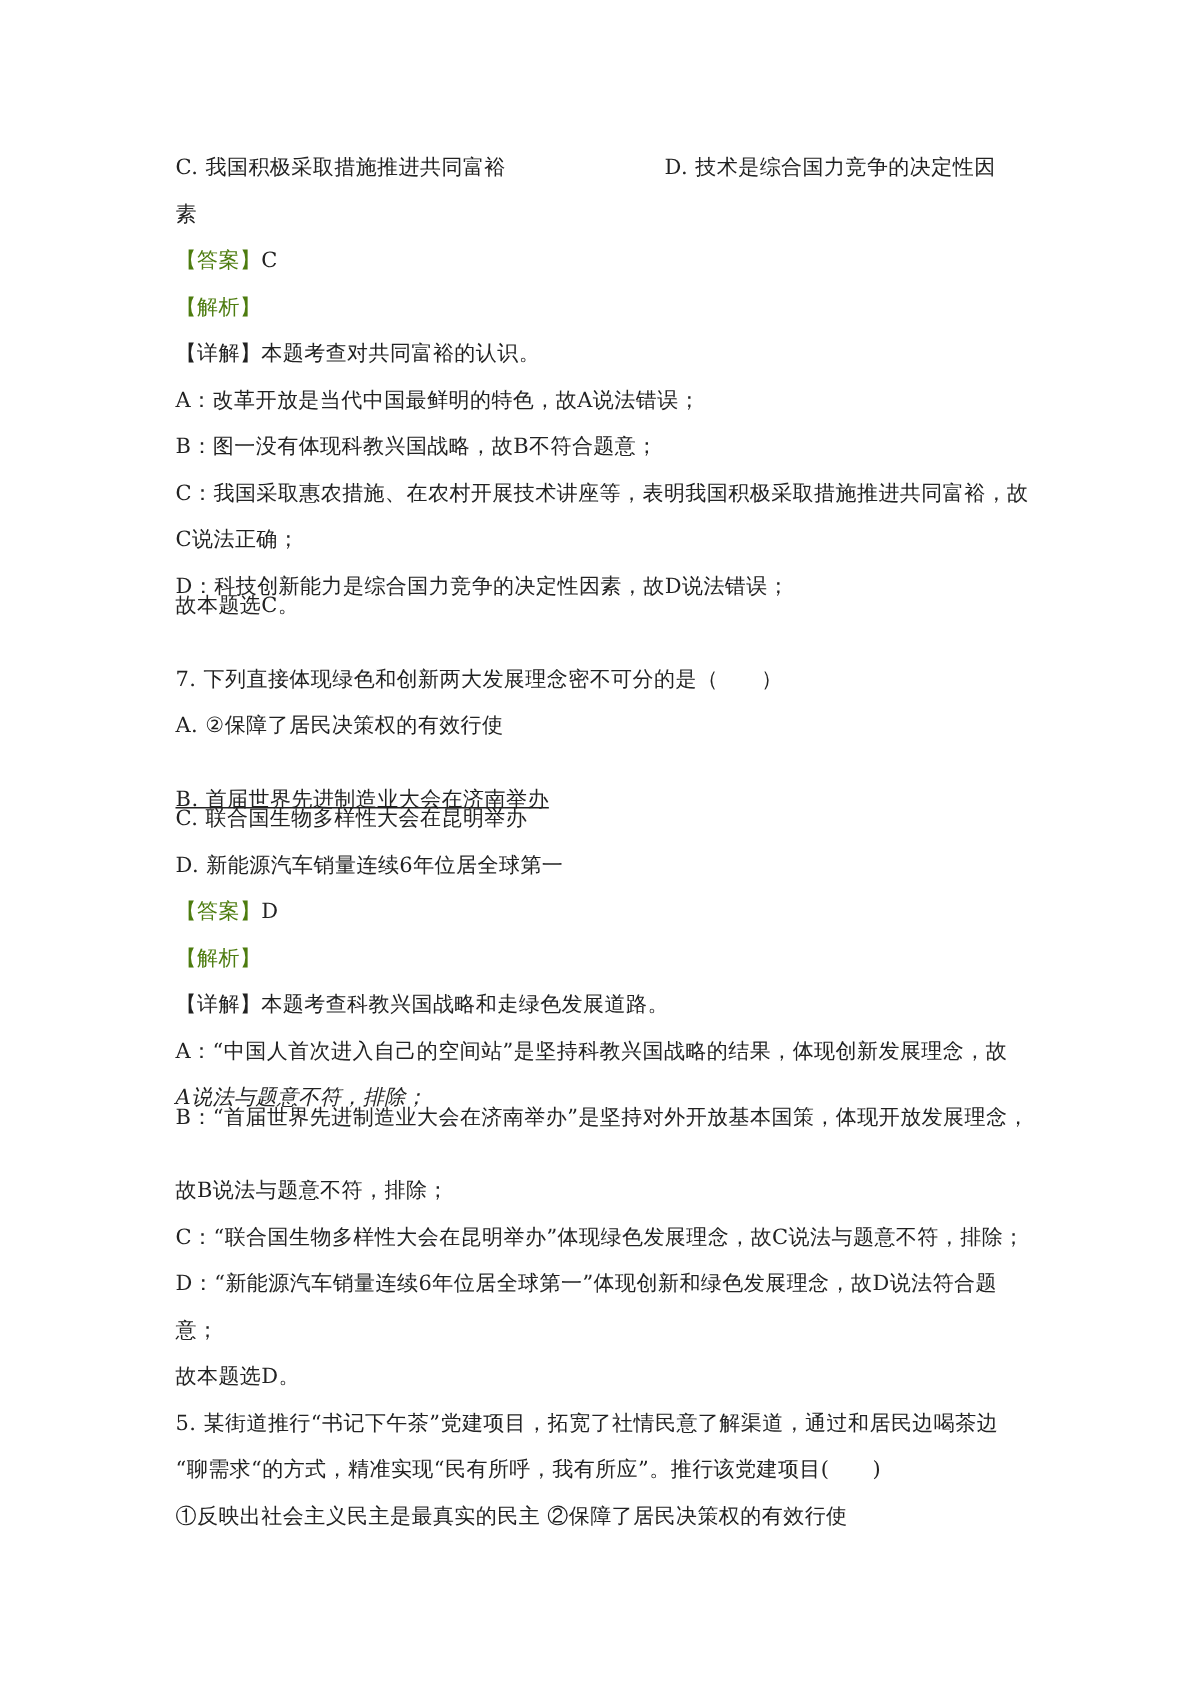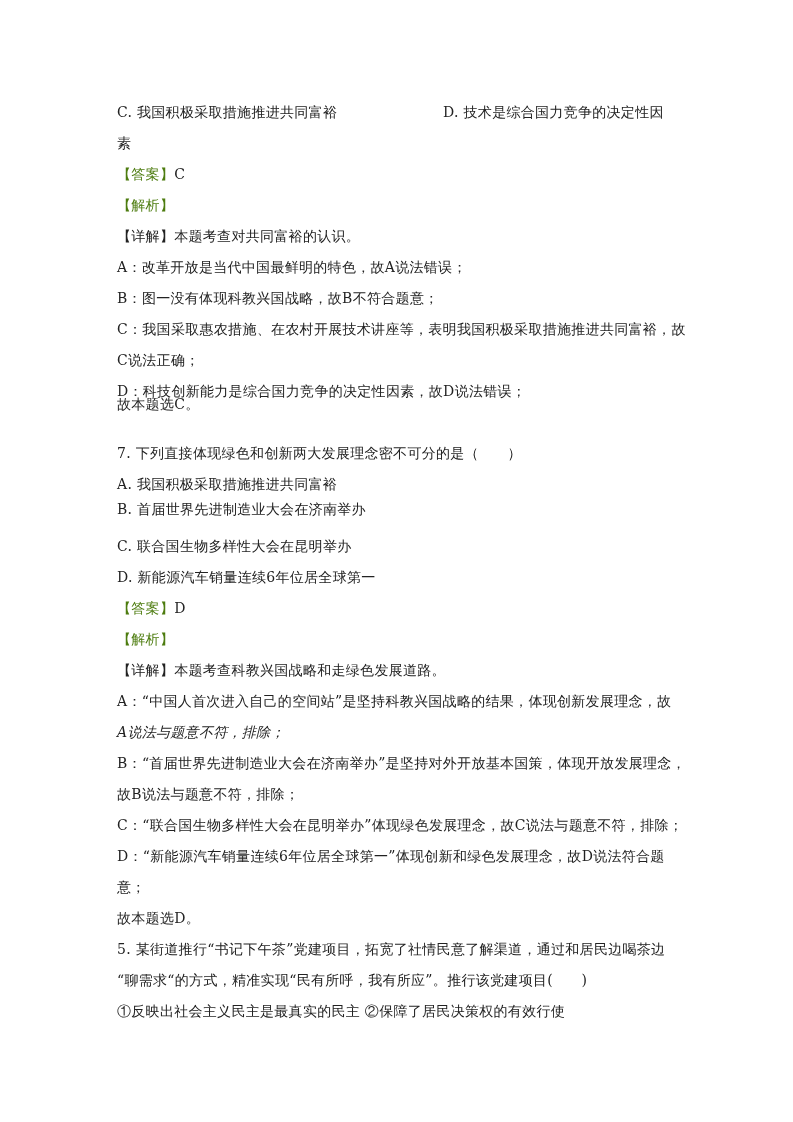--- a/index.html
+++ b/index.html
@@ -55,34 +55,34 @@
   <div class="line" style="top:227px;">【详解】本题考查对共同富裕的认识。</div>
 
   <div class="line" style="top:258px;">A：改革开放是当代中国最鲜明的特色，故A说法错误；</div>
   <div class="line" style="top:289px;">B：图一没有体现科教兴国战略，故B不符合题意；</div>
   <div class="line" style="top:320px;">C：我国采取惠农措施、在农村开展技术讲座等，表明我国积极采取措施推进共同富裕，故</div>
   <div class="line" style="top:351px;">C说法正确；</div>
   <div class="line" style="top:382px;">D：科技创新能力是综合国力竞争的决定性因素，故D说法错误；</div>
   <div class="line" style="top:395px;">故本题选C。</div>
 
   <div class="line" style="top:444px;">7. 下列直接体现绿色和创新两大发展理念密不可分的是（　　）</div>
-  <div class="line" style="top:475px;">A. 我国积极采取措施推进共同富裕</div>
-  <div class="line" style="top:500px;">B. 首届世界先进制造业大会在济南举办</div>
+  <div class="line" style="top:475px;">A. ②保障了居民决策权的有效行使</div>
+  <div class="line" style="top:524px;text-decoration:underline;">B. 首届世界先进制造业大会在济南举办</div>
   <div class="line" style="top:537px;">C. 联合国生物多样性大会在昆明举办</div>
   <div class="line" style="top:568px;">D. 新能源汽车销量连续6年位居全球第一</div>
 
   <div class="line" style="top:599px;">
     <span class="tag-blue">【答案】</span><span>D</span>
   </div>
   <div class="line tag-blue" style="top:630px;">【解析】</div>
   <div class="line" style="top:661px;">【详解】本题考查科教兴国战略和走绿色发展道路。</div>
 
   <div class="line" style="top:692px;">A：“中国人首次进入自己的空间站”是坚持科教兴国战略的结果，体现创新发展理念，故</div>
   <div class="line" style="top:723px;font-style:italic;">A说法与题意不符，排除；</div>
-  <div class="line" style="top:754px;text-align:center;">B：“首届世界先进制造业大会在济南举办”是坚持对外开放基本国策，体现开放发展理念，</div>
+  <div class="line" style="top:736px;text-align:center;">B：“首届世界先进制造业大会在济南举办”是坚持对外开放基本国策，体现开放发展理念，</div>
   <div class="line" style="top:785px;">故B说法与题意不符，排除；</div>
   <div class="line" style="top:816px;">C：“联合国生物多样性大会在昆明举办”体现绿色发展理念，故C说法与题意不符，排除；</div>
   <div class="line" style="top:847px;">D：“新能源汽车销量连续6年位居全球第一”体现创新和绿色发展理念，故D说法符合题</div>
   <div class="line" style="top:878px;">意；</div>
   <div class="line" style="top:909px;">故本题选D。</div>
 
   <div class="line" style="top:940px;">5. 某街道推行“书记下午茶”党建项目，拓宽了社情民意了解渠道，通过和居民边喝茶边</div>
   <div class="line" style="top:971px;">“聊需求“的方式，精准实现“民有所呼，我有所应”。推行该党建项目(　　)</div>
   <div class="line" style="top:1002px;">①反映出社会主义民主是最真实的民主 ②保障了居民决策权的有效行使</div>
 

